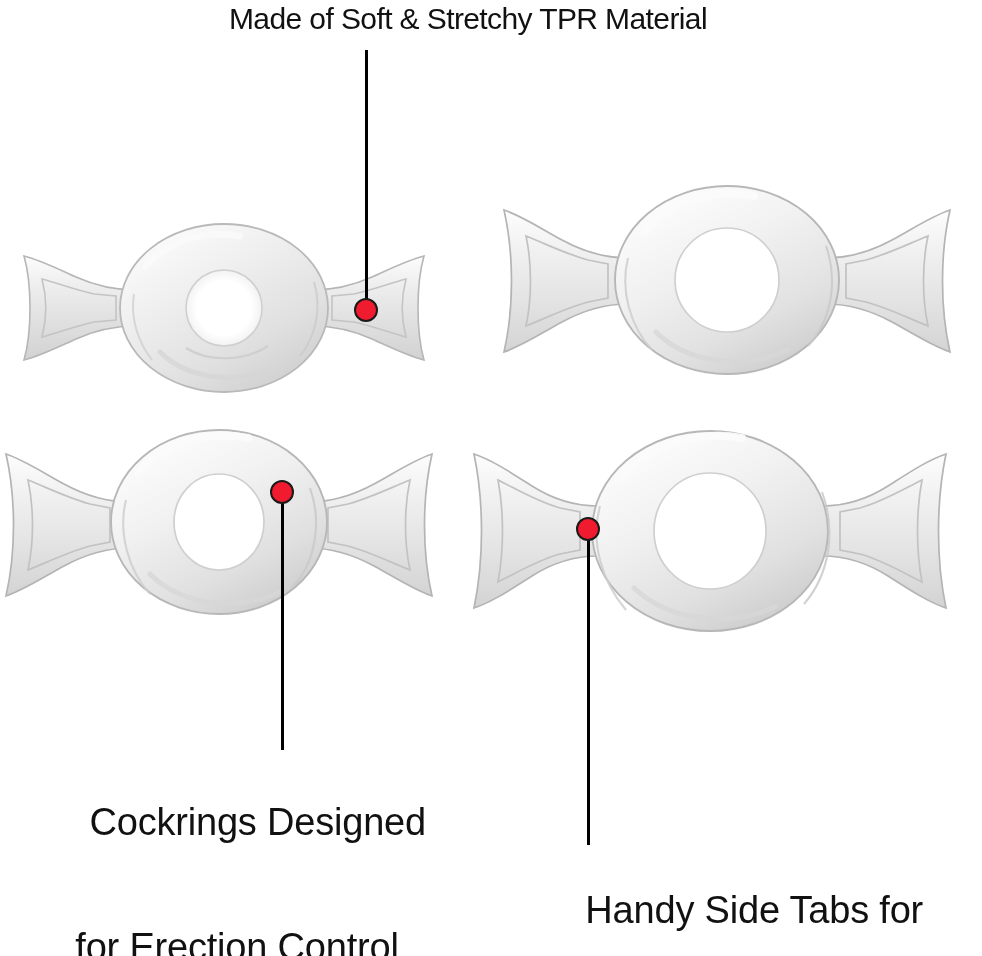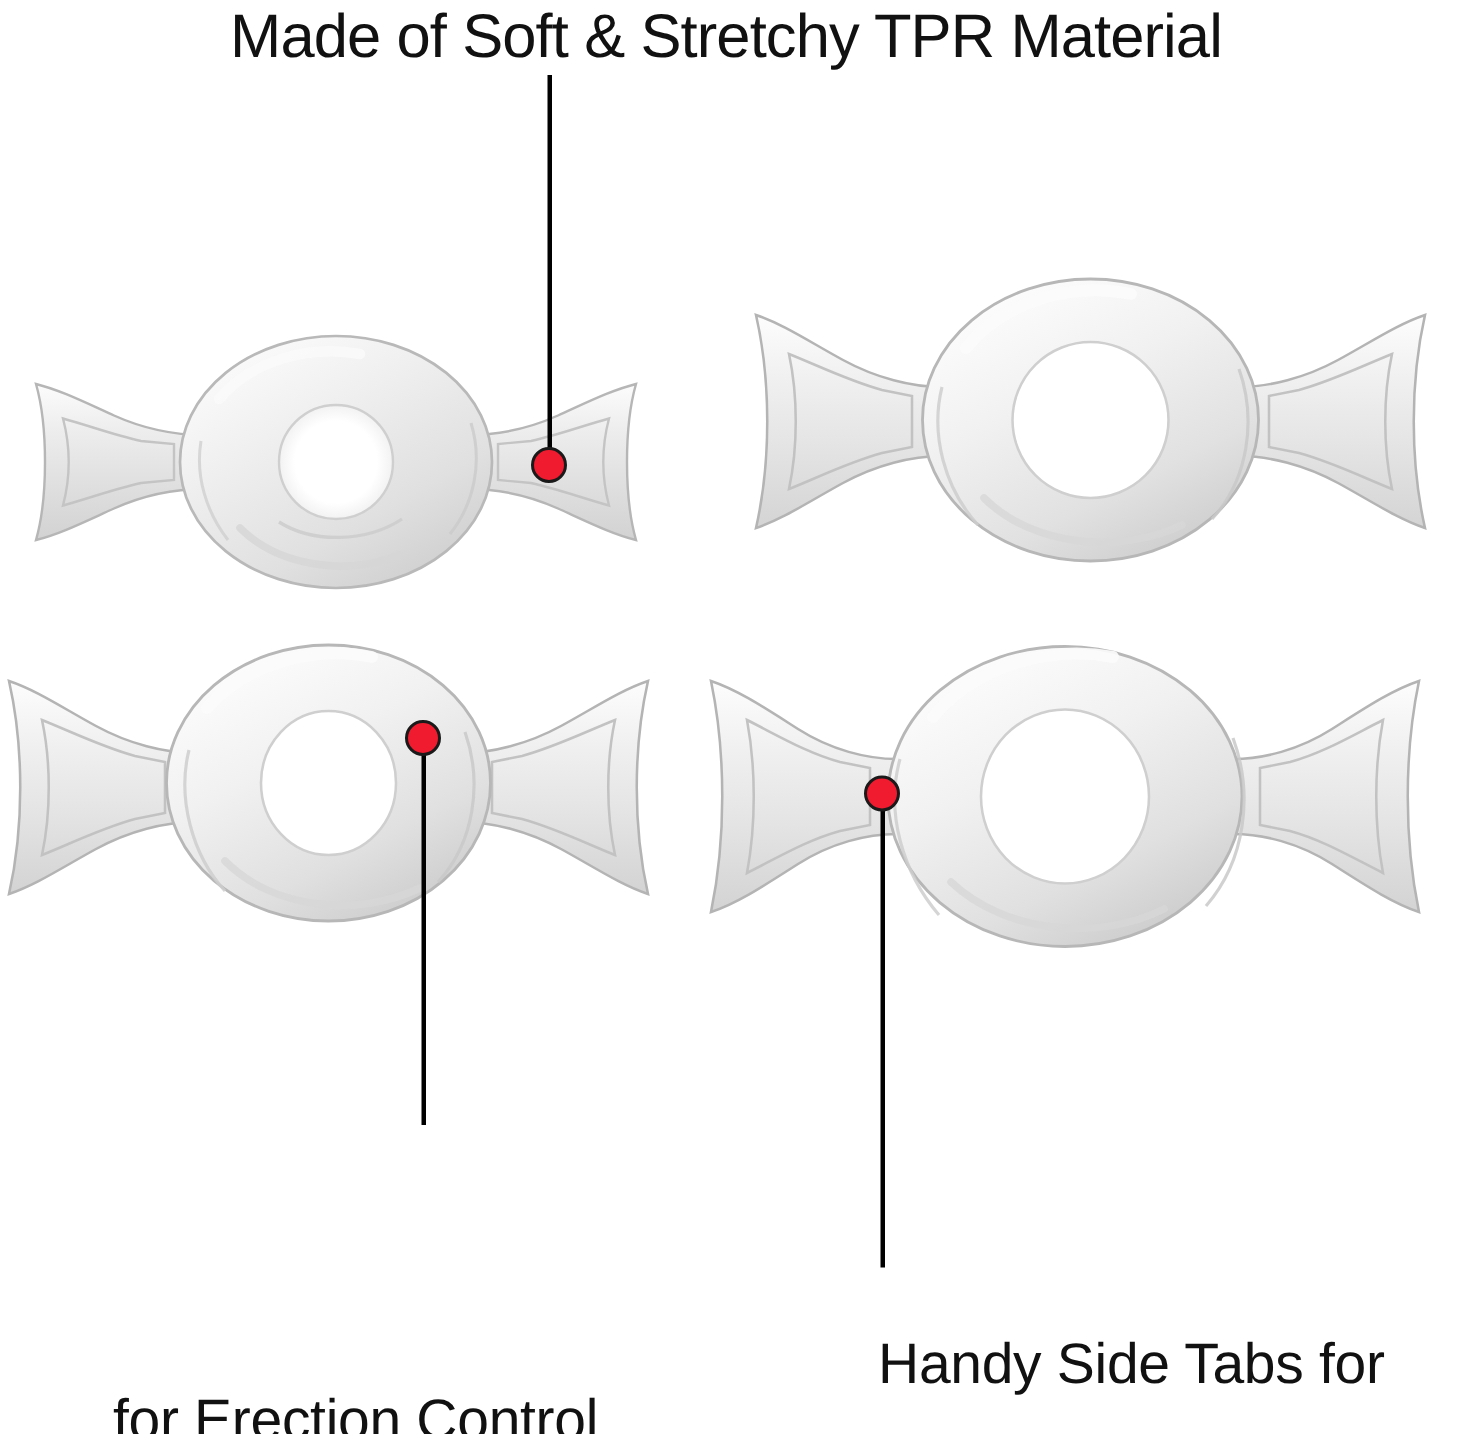--- a/index.html
+++ b/index.html
@@ -22,25 +22,25 @@
   .callout-text {
     position: absolute;
     color: #111111;
     font-family: "Liberation Sans", sans-serif;
     font-weight: 400;
     line-height: 1.10;
     white-space: pre;
     letter-spacing: -0.2px;
   }
   #label-top {
-    left: 16px;
+    left: 0px;
     top: 2px;
     width: 936px;
     text-align: center;
-    font-size: 41px;
+    font-size: 30px;
     letter-spacing: -0.6px;
   }
   #label-bottom-left {
     left: 0px;
     top: 760px;
     width: 474px;
     text-align: center;
     font-size: 38px;
   }
   #label-bottom-right {
@@ -247,21 +247,21 @@
 
   <div class="marker-dot" id="dot-1" style="left:354px; top:298px;"></div>
 
   <div class="marker-dot" id="dot-2" style="left:270px; top:480px;"></div>
 
   <div class="marker-dot" id="dot-3" style="left:576px; top:517px;"></div>
 
   <div class="callout-text" id="label-top">Made of Soft &amp; Stretchy TPR Material</div>
 
   <div class="callout-text" id="label-bottom-left">
-    <br>
+    <span>Cockrings Designed</span><br>
     <span class="callout-line2">for Erection Control</span>
   </div>
 
   <div class="callout-text" id="label-bottom-right">
     <span>Handy Side Tabs for</span><br>
     
   </div>
 
 </div>
 

